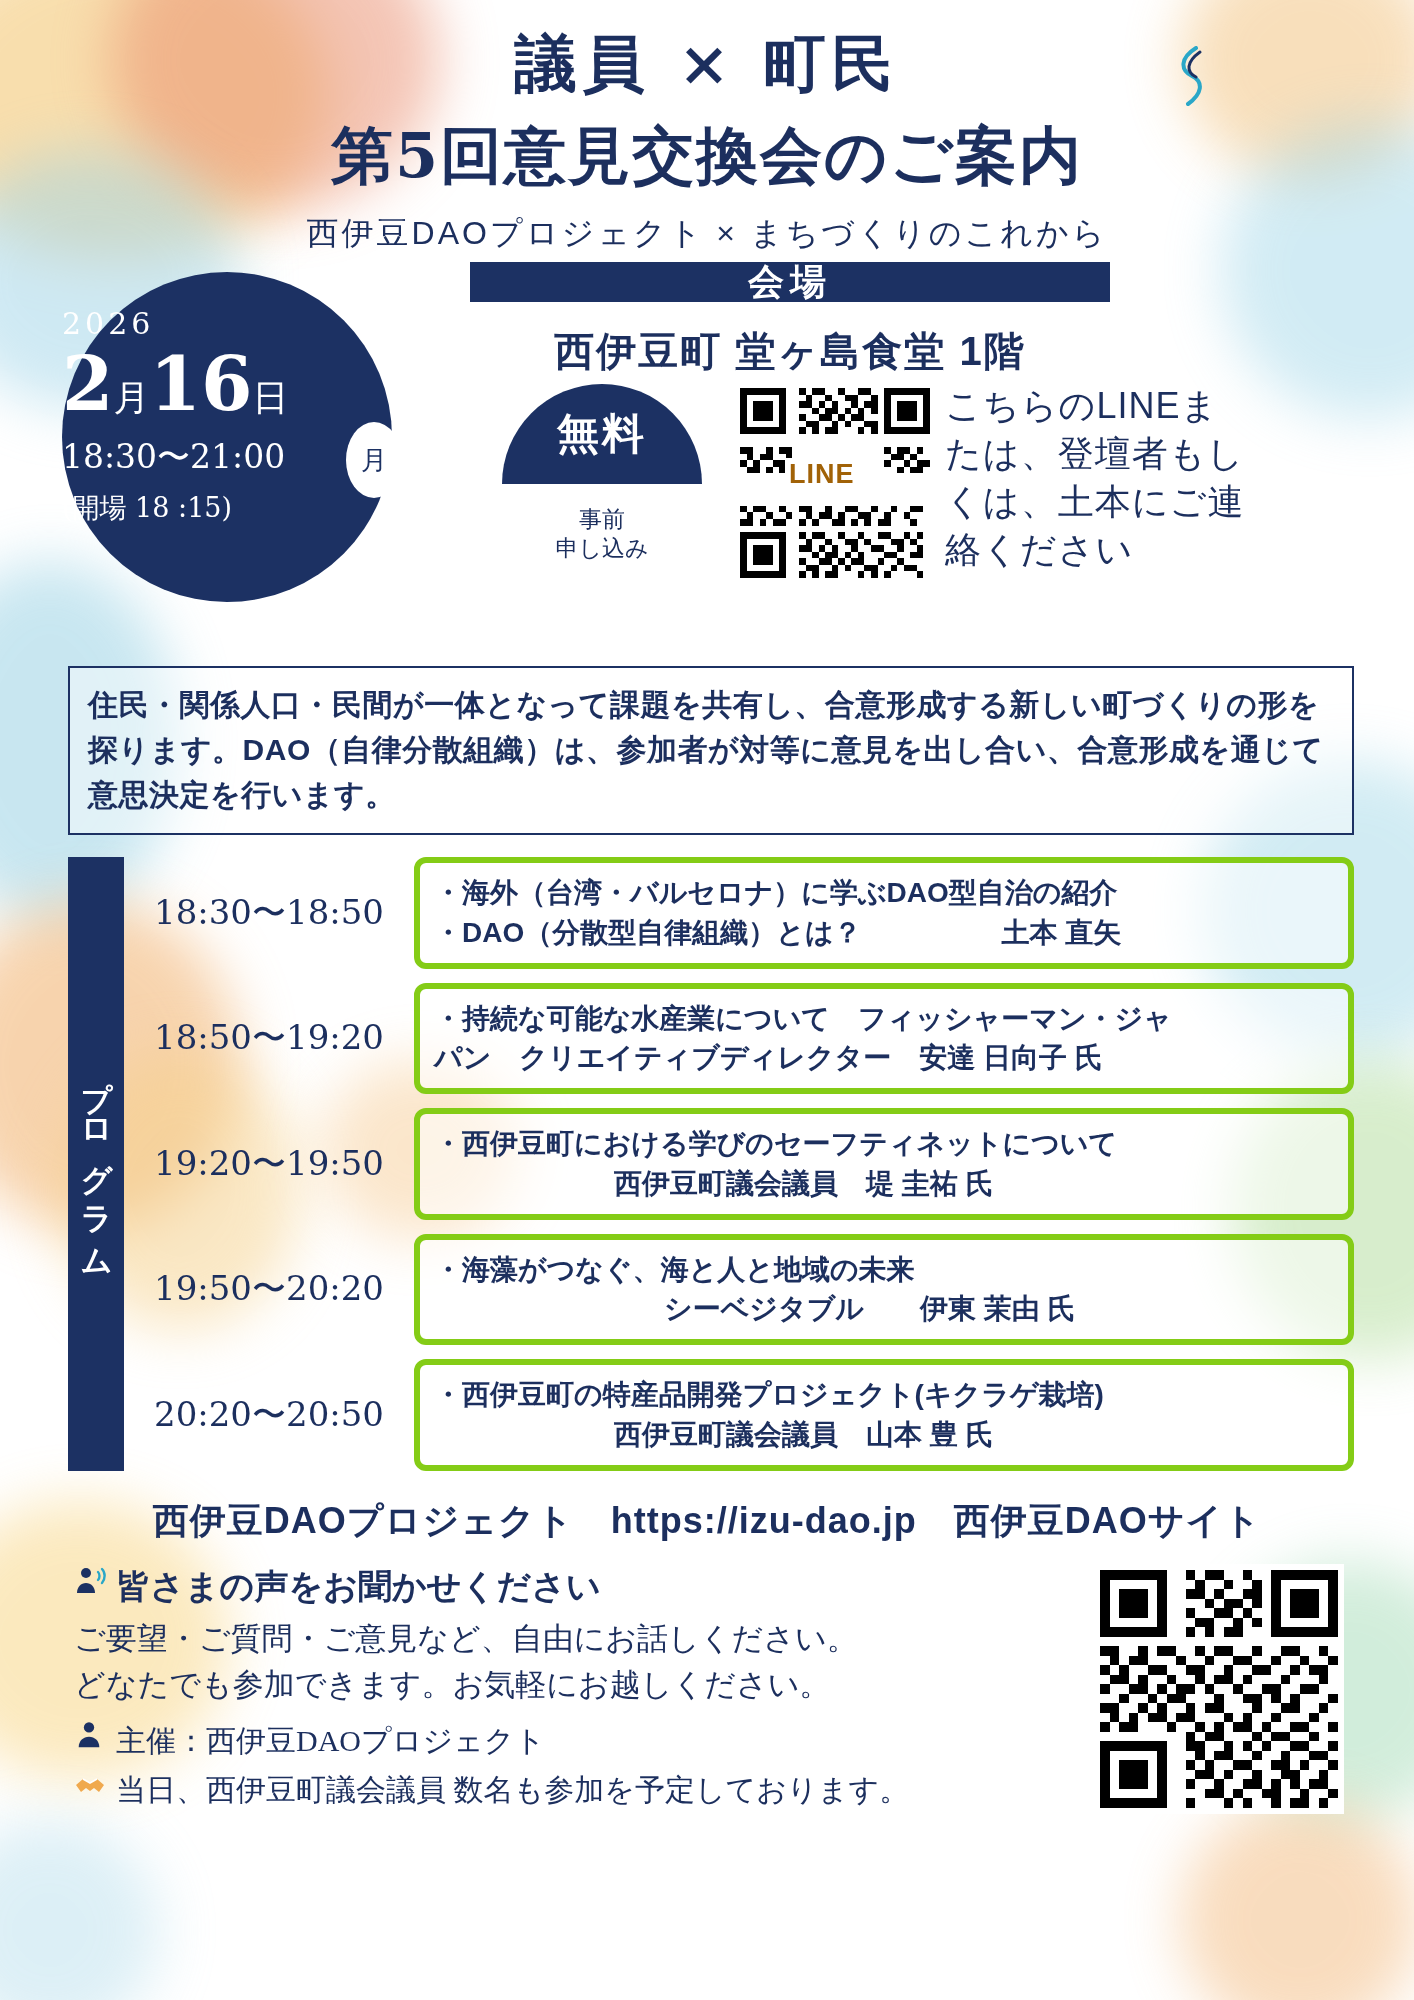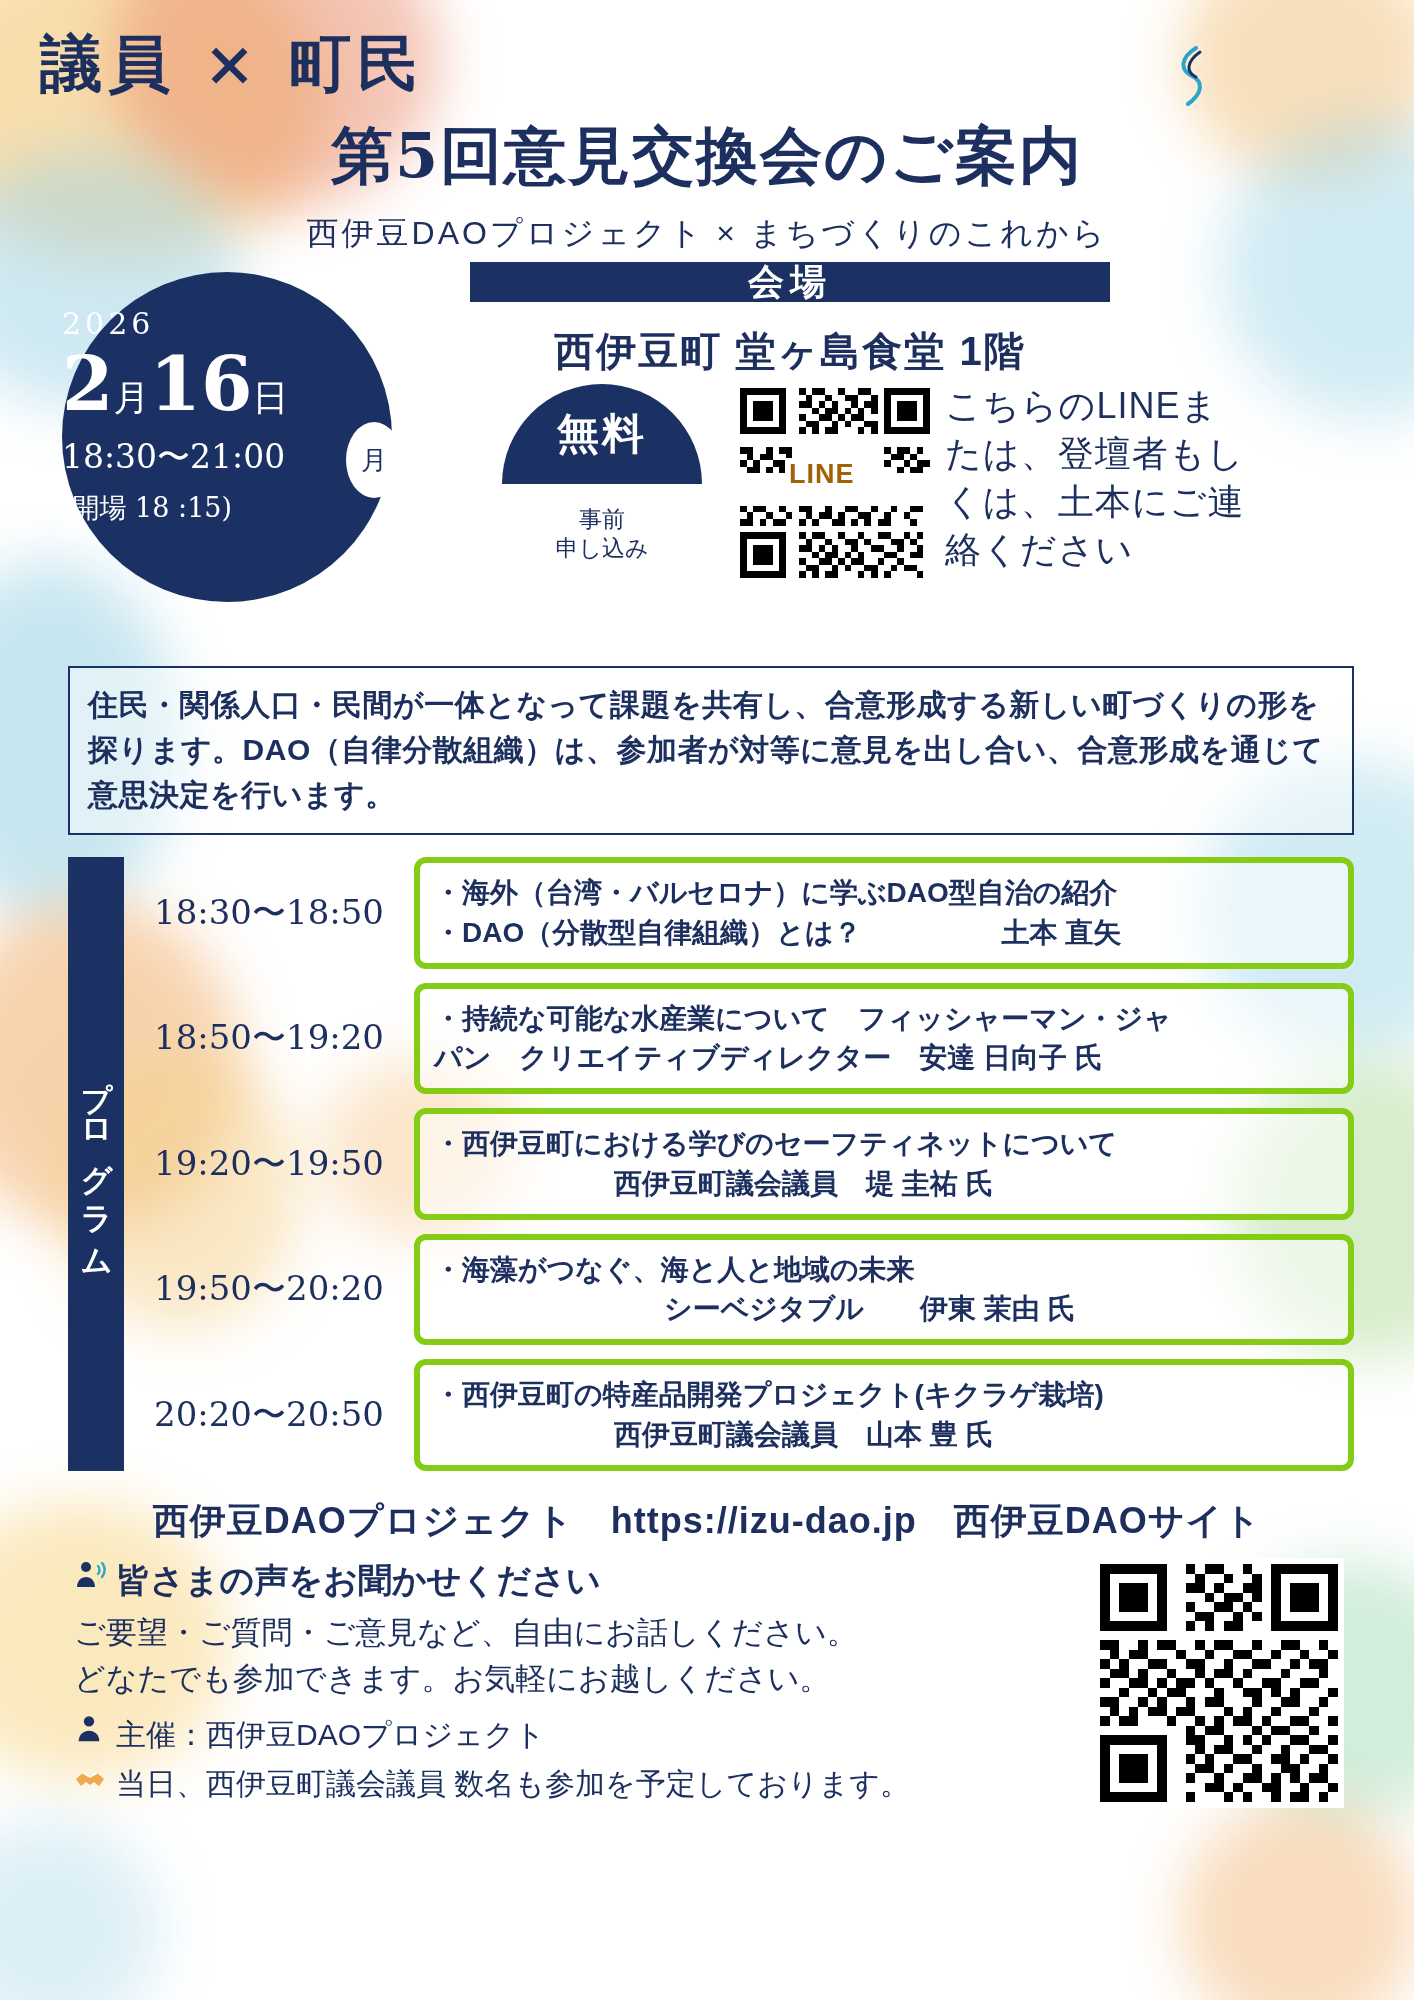--- a/index.html
+++ b/index.html
@@ -30,21 +30,21 @@
   .b11{ width: 300px; height: 280px; left: -70px; top: 1500px; background: #f6c95f; opacity:.4; }
   .b12{ width: 260px; height: 260px; left: 1220px; top: 1560px; background: #8fd3a6; opacity:.4; }
   .b13{ width: 240px; height: 240px; left: 1180px; top: 1800px; background: #f0a95e; opacity:.4; }
   .b14{ width: 220px; height: 220px; left: -60px; top: 1820px; background: #9ed3e6; opacity:.35; }
   .b15{ width: 200px; height: 180px; left: 320px; top: 1060px; background: #f4b96d; opacity:.35; }
 
   .page { position: relative; z-index: 2; padding: 0 40px; }
 
   
   .title1 {
-    text-align: left;
+    text-align: center;
     font-size: 62px;
     font-weight: bold;
     letter-spacing: 6px;
     margin-top: 22px;
     color: #1c2f5e;
     font-family: "DejaVu Serif", "Liberation Serif", serif;
   }
   .title2 {
     text-align: center;
     font-size: 62px;
@@ -178,21 +178,21 @@
   .ln.indent1 { padding-left: 180px; }
   .ln.indent2 { padding-left: 230px; }
 
   
   .siteline {
     text-align: center; font-size: 36px; font-weight: bold;
     margin-top: 26px; letter-spacing: 1px;
   }
 
   
-  .footer { position: relative; margin: 12px 20px 0 34px; display: flex; }
+  .footer { position: relative; margin: 18px 20px 0 34px; display: flex; font-family: Liberation Serif, serif; }
   .footer-left { flex: 1; }
   .f-row { display: flex; align-items: flex-start; margin-bottom: 6px; }
   .f-icon { width: 42px; flex: 0 0 42px; font-size: 30px; line-height: 1.2; }
   .f-head { font-size: 34px; font-weight: bold; }
   .f-text { font-size: 30px; line-height: 1.45; }
   .f-mid { font-size: 31px; line-height: 1.5; margin: 4px 0 10px 0; }
   .qr-big { width: 250px; height: 250px; flex: 0 0 250px; margin-right: 10px; background:#fff; padding:6px;}
 
   svg { display: block; }
 </style>

